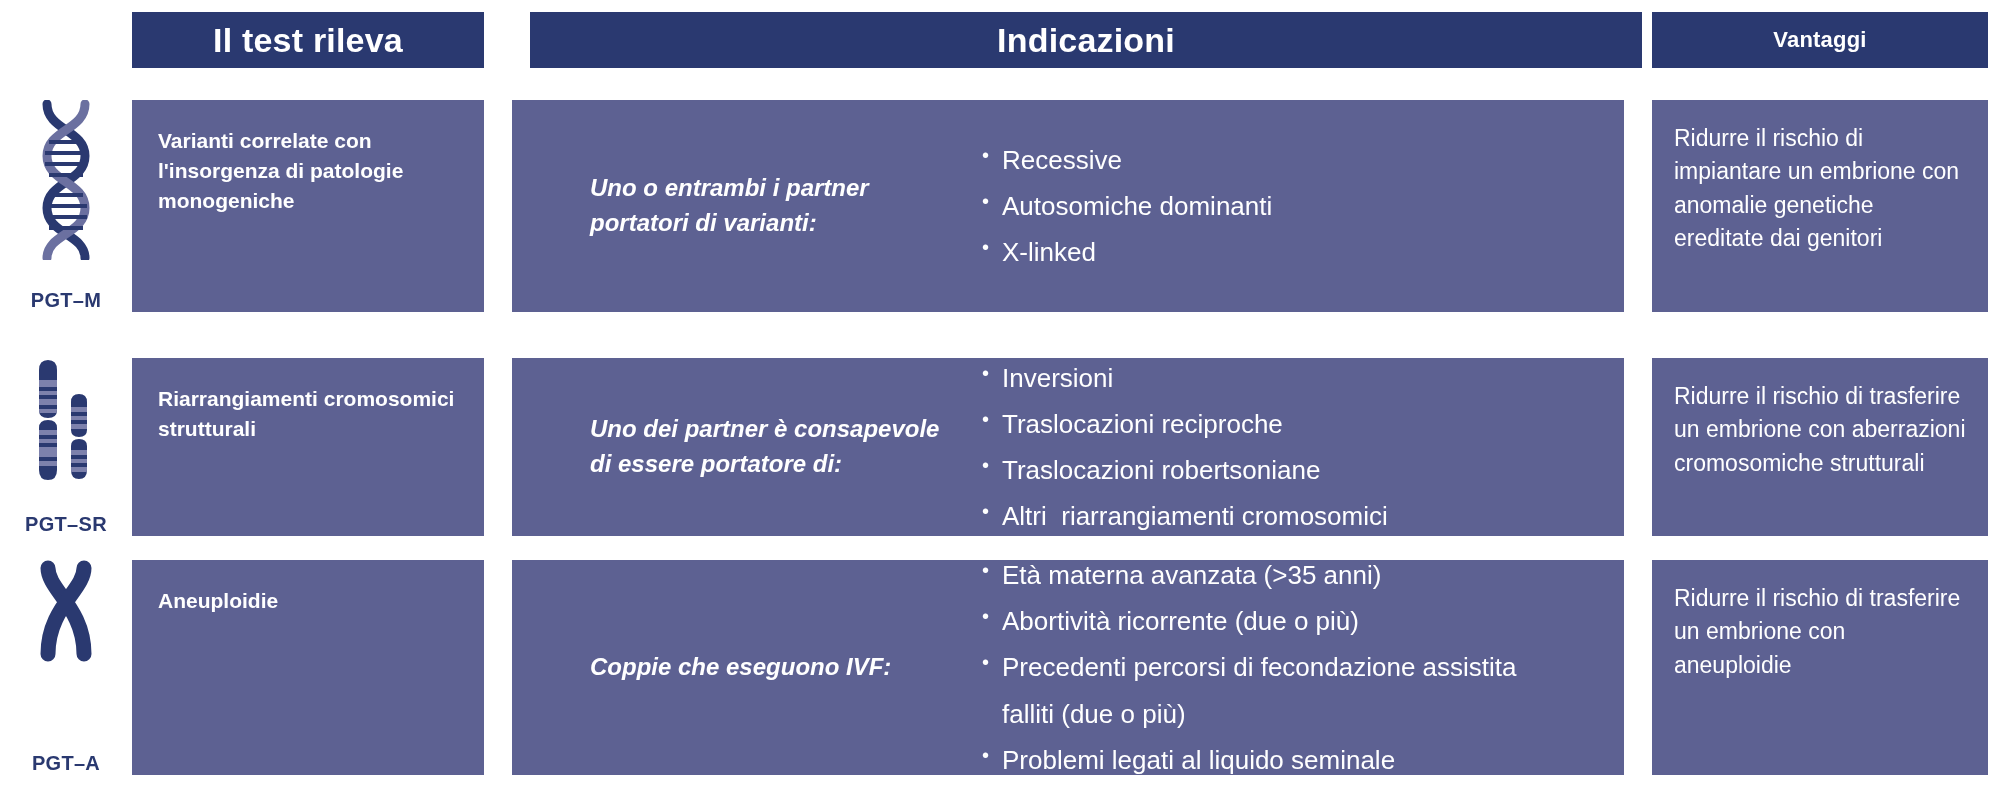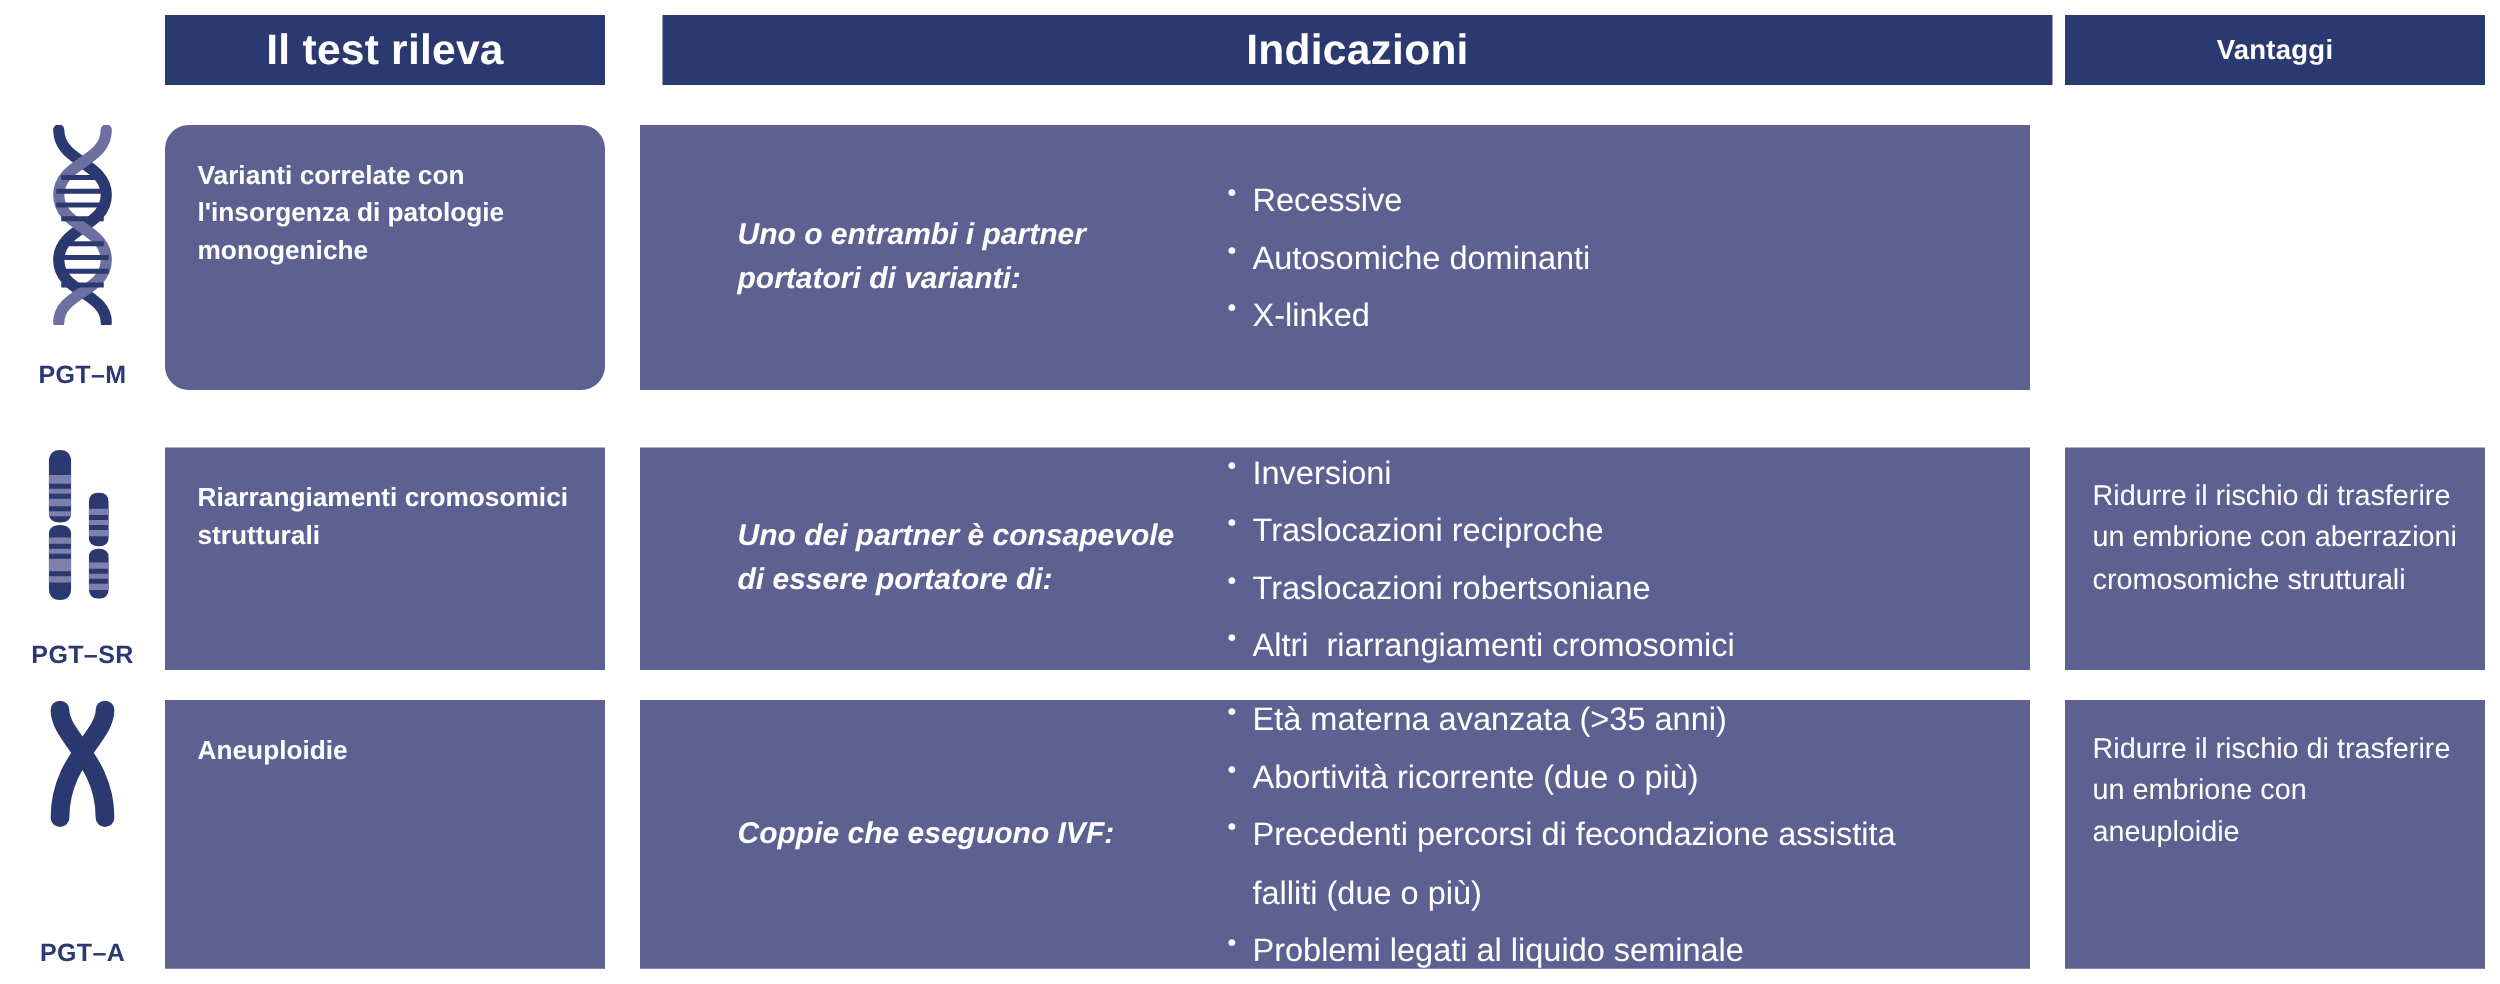--- a/index.html
+++ b/index.html
@@ -34,21 +34,21 @@
   #h-test   {left:132px; top:12px;  width:352px; height:56px; font-size:34px;}
   #h-ind    {left:512px; top:12px;  width:1112px;height:56px; font-size:34px;margin-left:18px;}
   #h-van    {left:1652px;top:12px;  width:336px; height:56px; font-size:22px;}
 
   
   .c1{
     left:132px;width:352px;
     padding:26px 26px 0 26px;
     font-size:21px;font-weight:bold;line-height:1.42;
   }
-  #c1-r1{top:100px;height:212px;border-radius:19px;}
+  #c1-r1{top:100px;height:212px;}
   #c1-r2{top:358px;height:178px;}
   #c1-r3{top:560px;height:215px;}
 
   
   .c2{
     left:512px;width:1112px;
     display:flex;align-items:center;
   }
   #c2-r1{top:100px;height:212px;}
   #c2-r2{top:358px;height:178px;}
@@ -226,16 +226,17 @@
       <ul class="bullets">
           <li>Età materna avanzata (&gt;35 anni)</li>
           <li>Abortività ricorrente (due o più)</li>
           <li>Precedenti percorsi di fecondazione assistita</li>
           <li class="cont">falliti (due o più)</li>
           <li>Problemi legati al liquido seminale</li>
         </ul>
     </div>
   </div>
 
+  <div class="abs cell c3" id="c3-r1">Ridurre il rischio di impiantare un embrione con anomalie genetiche ereditate dai genitori</div>
   <div class="abs cell c3" id="c3-r2">Ridurre il rischio di trasferire un embrione con aberrazioni cromosomiche strutturali</div>
   <div class="abs cell c3" id="c3-r3">Ridurre il rischio di trasferire un embrione con aneuploidie</div>
 
 </div>
 
 </body></html>

